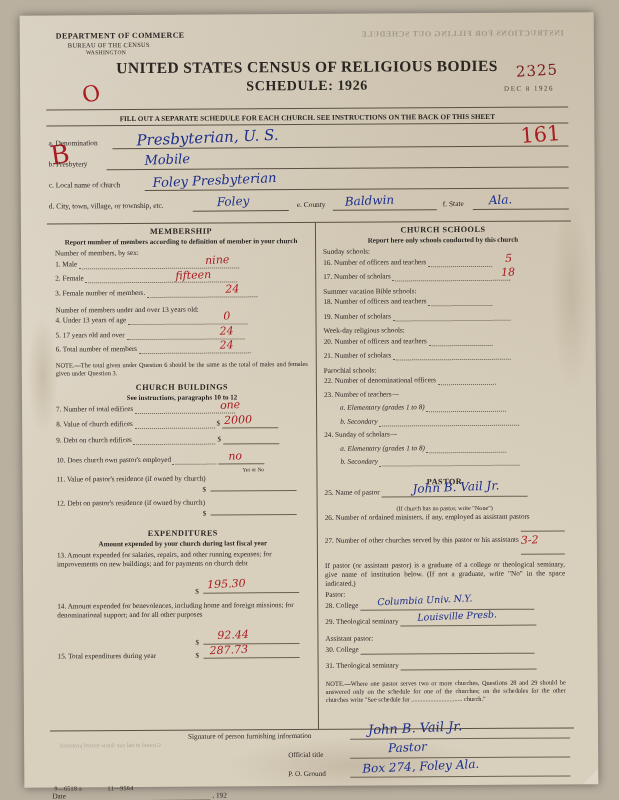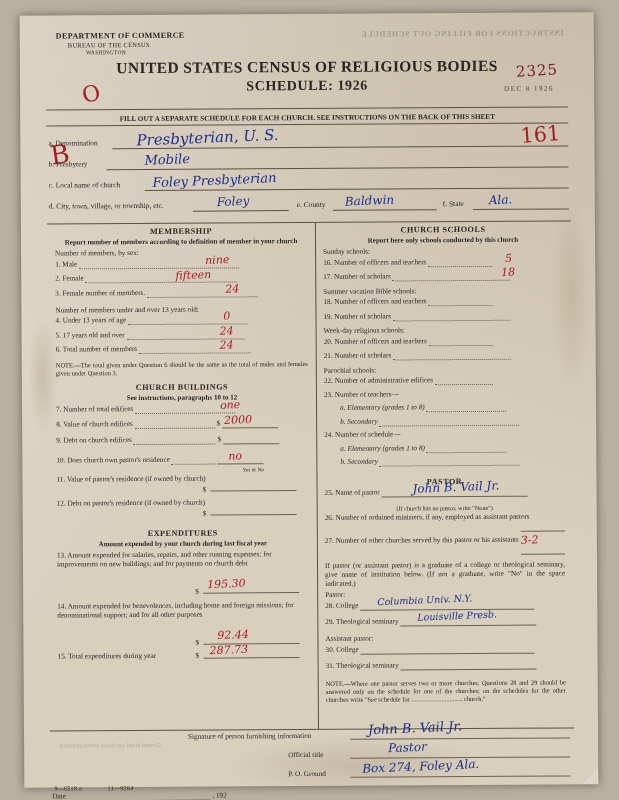--- a/index.html
+++ b/index.html
@@ -416,21 +416,21 @@
             <span>9.</span>
             <span>Debt on church edifices</span>
             <span class="dots" style="width:82px;"></span>
             <span>$</span>
             <span class="rule-in" style="width:56px;"></span>
             <span class="hw" style="left:180px;top:-6px;"></span>
           </div>
 
           <div class="line" style="height:18px;margin-top:6px;">
             <span>10.</span>
-            <span>Does church own pastor's residence</span>
+            <span>Does church own pastor's employed</span>
             <span class="dots" style="width:44px;"></span>
             <span class="rule-in" style="width:46px;"></span>
             <span class="hw" style="left:172px;top:-6px;color:#a81c22;">no</span>
             <span style="position:absolute;left:186px;top:11px;font-size:5.4px;">Yes or No</span>
           </div>
 
           <div class="line" style="height:22px;">
             <span>11.</span>
             <span>Value of pastor's residence (if owned by church)</span>
             <span style="position:absolute;left:146px;top:11px;">$</span>
@@ -512,38 +512,38 @@
           </div>
           <div class="line" style="height:13px;">
             <span>21.</span>
             <span>Number of scholars</span>
             <span class="dots" style="width:118px;"></span>
           </div>
 
           <div class="line">Parochial schools:</div>
           <div class="line" style="height:12px;">
             <span>22.</span>
-            <span>Number of administrative edifices</span>
+            <span>Number of denominational officers</span>
             <span class="dots" style="width:58px;"></span>
           </div>
           <div class="line" style="height:12px;">
             <span>23.</span>
             <span>Number of teachers—</span>
           </div>
           <div class="line small-ital" style="height:12px;padding-left:16px;">
             <span>a. Elementary (grades 1 to 8)</span>
             <span class="dots" style="width:80px;"></span>
           </div>
           <div class="line small-ital" style="height:12px;padding-left:16px;">
             <span>b. Secondary</span>
             <span class="dots" style="width:140px;"></span>
           </div>
           <div class="line" style="height:12px;">
             <span>24.</span>
-            <span>Number of schedule—</span>
+            <span>Sunday of scholars—</span>
           </div>
           <div class="line small-ital" style="height:12px;padding-left:16px;">
             <span>a. Elementary (grades 1 to 8)</span>
             <span class="dots" style="width:80px;"></span>
           </div>
           <div class="line small-ital" style="height:12px;padding-left:16px;">
             <span>b. Secondary</span>
             <span class="dots" style="width:140px;"></span>
           </div>
         </div>

